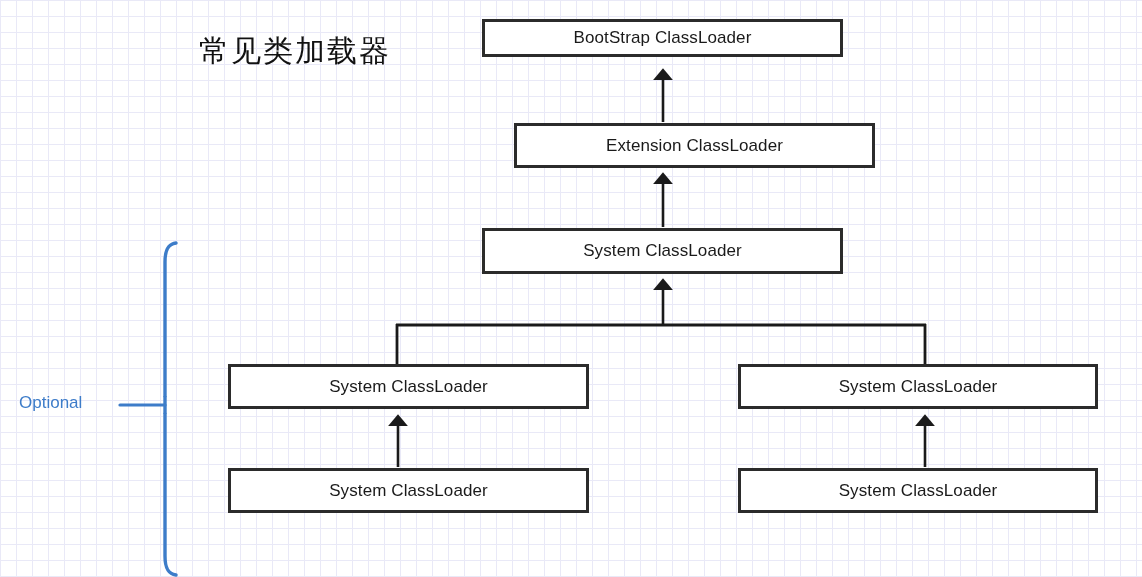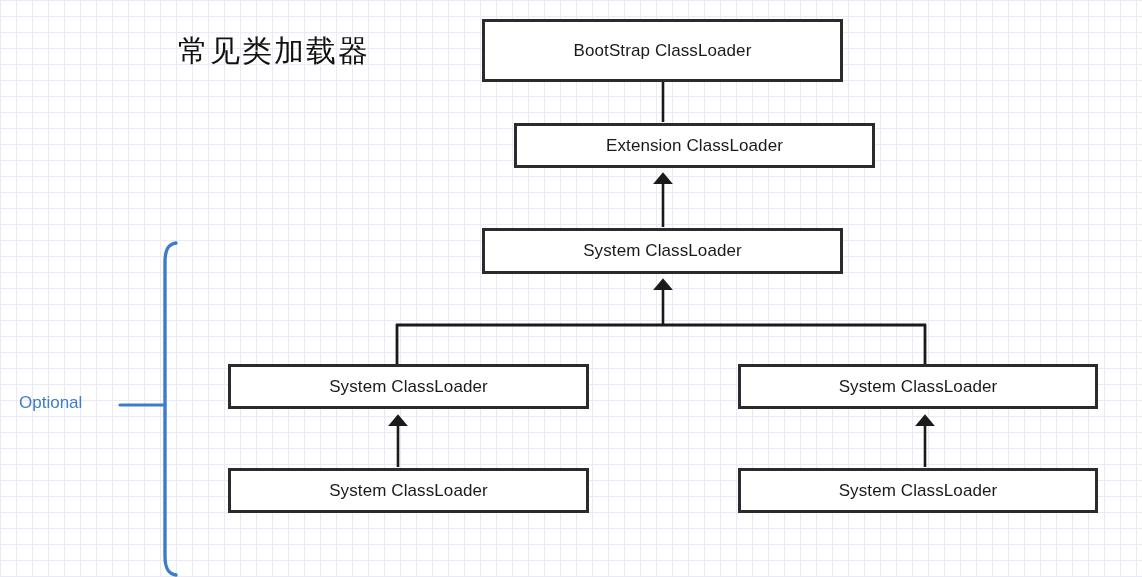--- a/index.html
+++ b/index.html
@@ -50,20 +50,21 @@
   #title {
     position: absolute;
     left: 178px;
     top: 34px;
     font-family: "DejaVu Serif", "Liberation Serif", serif;
     font-size: 30px;
     line-height: 1.1;
     color: #111111;
     letter-spacing: 2px;
     white-space: nowrap;
+    padding-left: 21px;
   }
 
   
   #connectors {
     position: absolute;
     left: 0;
     top: 0;
     width: 1142px;
     height: 577px;
     pointer-events: none;
@@ -123,21 +124,21 @@
     <g>
       <path d="M 176,243 C 168,244 165,250 165,262
                L 165,396
                M 165,414
                L 165,556 C 165,568 168,574 176,575" stroke="#3d7cc9" stroke-width="3.4" fill="none" stroke-linecap="round"></path>
       <path d="M 165,396 L 165,414" stroke="#3d7cc9" stroke-width="3.4" fill="none"></path>
       <path d="M 120,405 L 165,405" stroke="#3d7cc9" stroke-width="3.2" fill="none" stroke-linecap="round"></path>
     </g>
   </svg>
 
-  <div class="node" style="left:482px; top:19px; width:361px; height:63px;">
+  <div class="node" style="left:482px; top:19px; width:361px; height:38px;">
     <span>BootStrap ClassLoader</span>
   </div>
 
   <div class="node" style="left:482px; top:123px; width:361px; height:45px;margin-left:32px;">
     <span>Extension ClassLoader</span>
   </div>
 
   <div class="node" style="left:482px; top:228px; width:361px; height:46px;">
     <span>System ClassLoader</span>
   </div>

